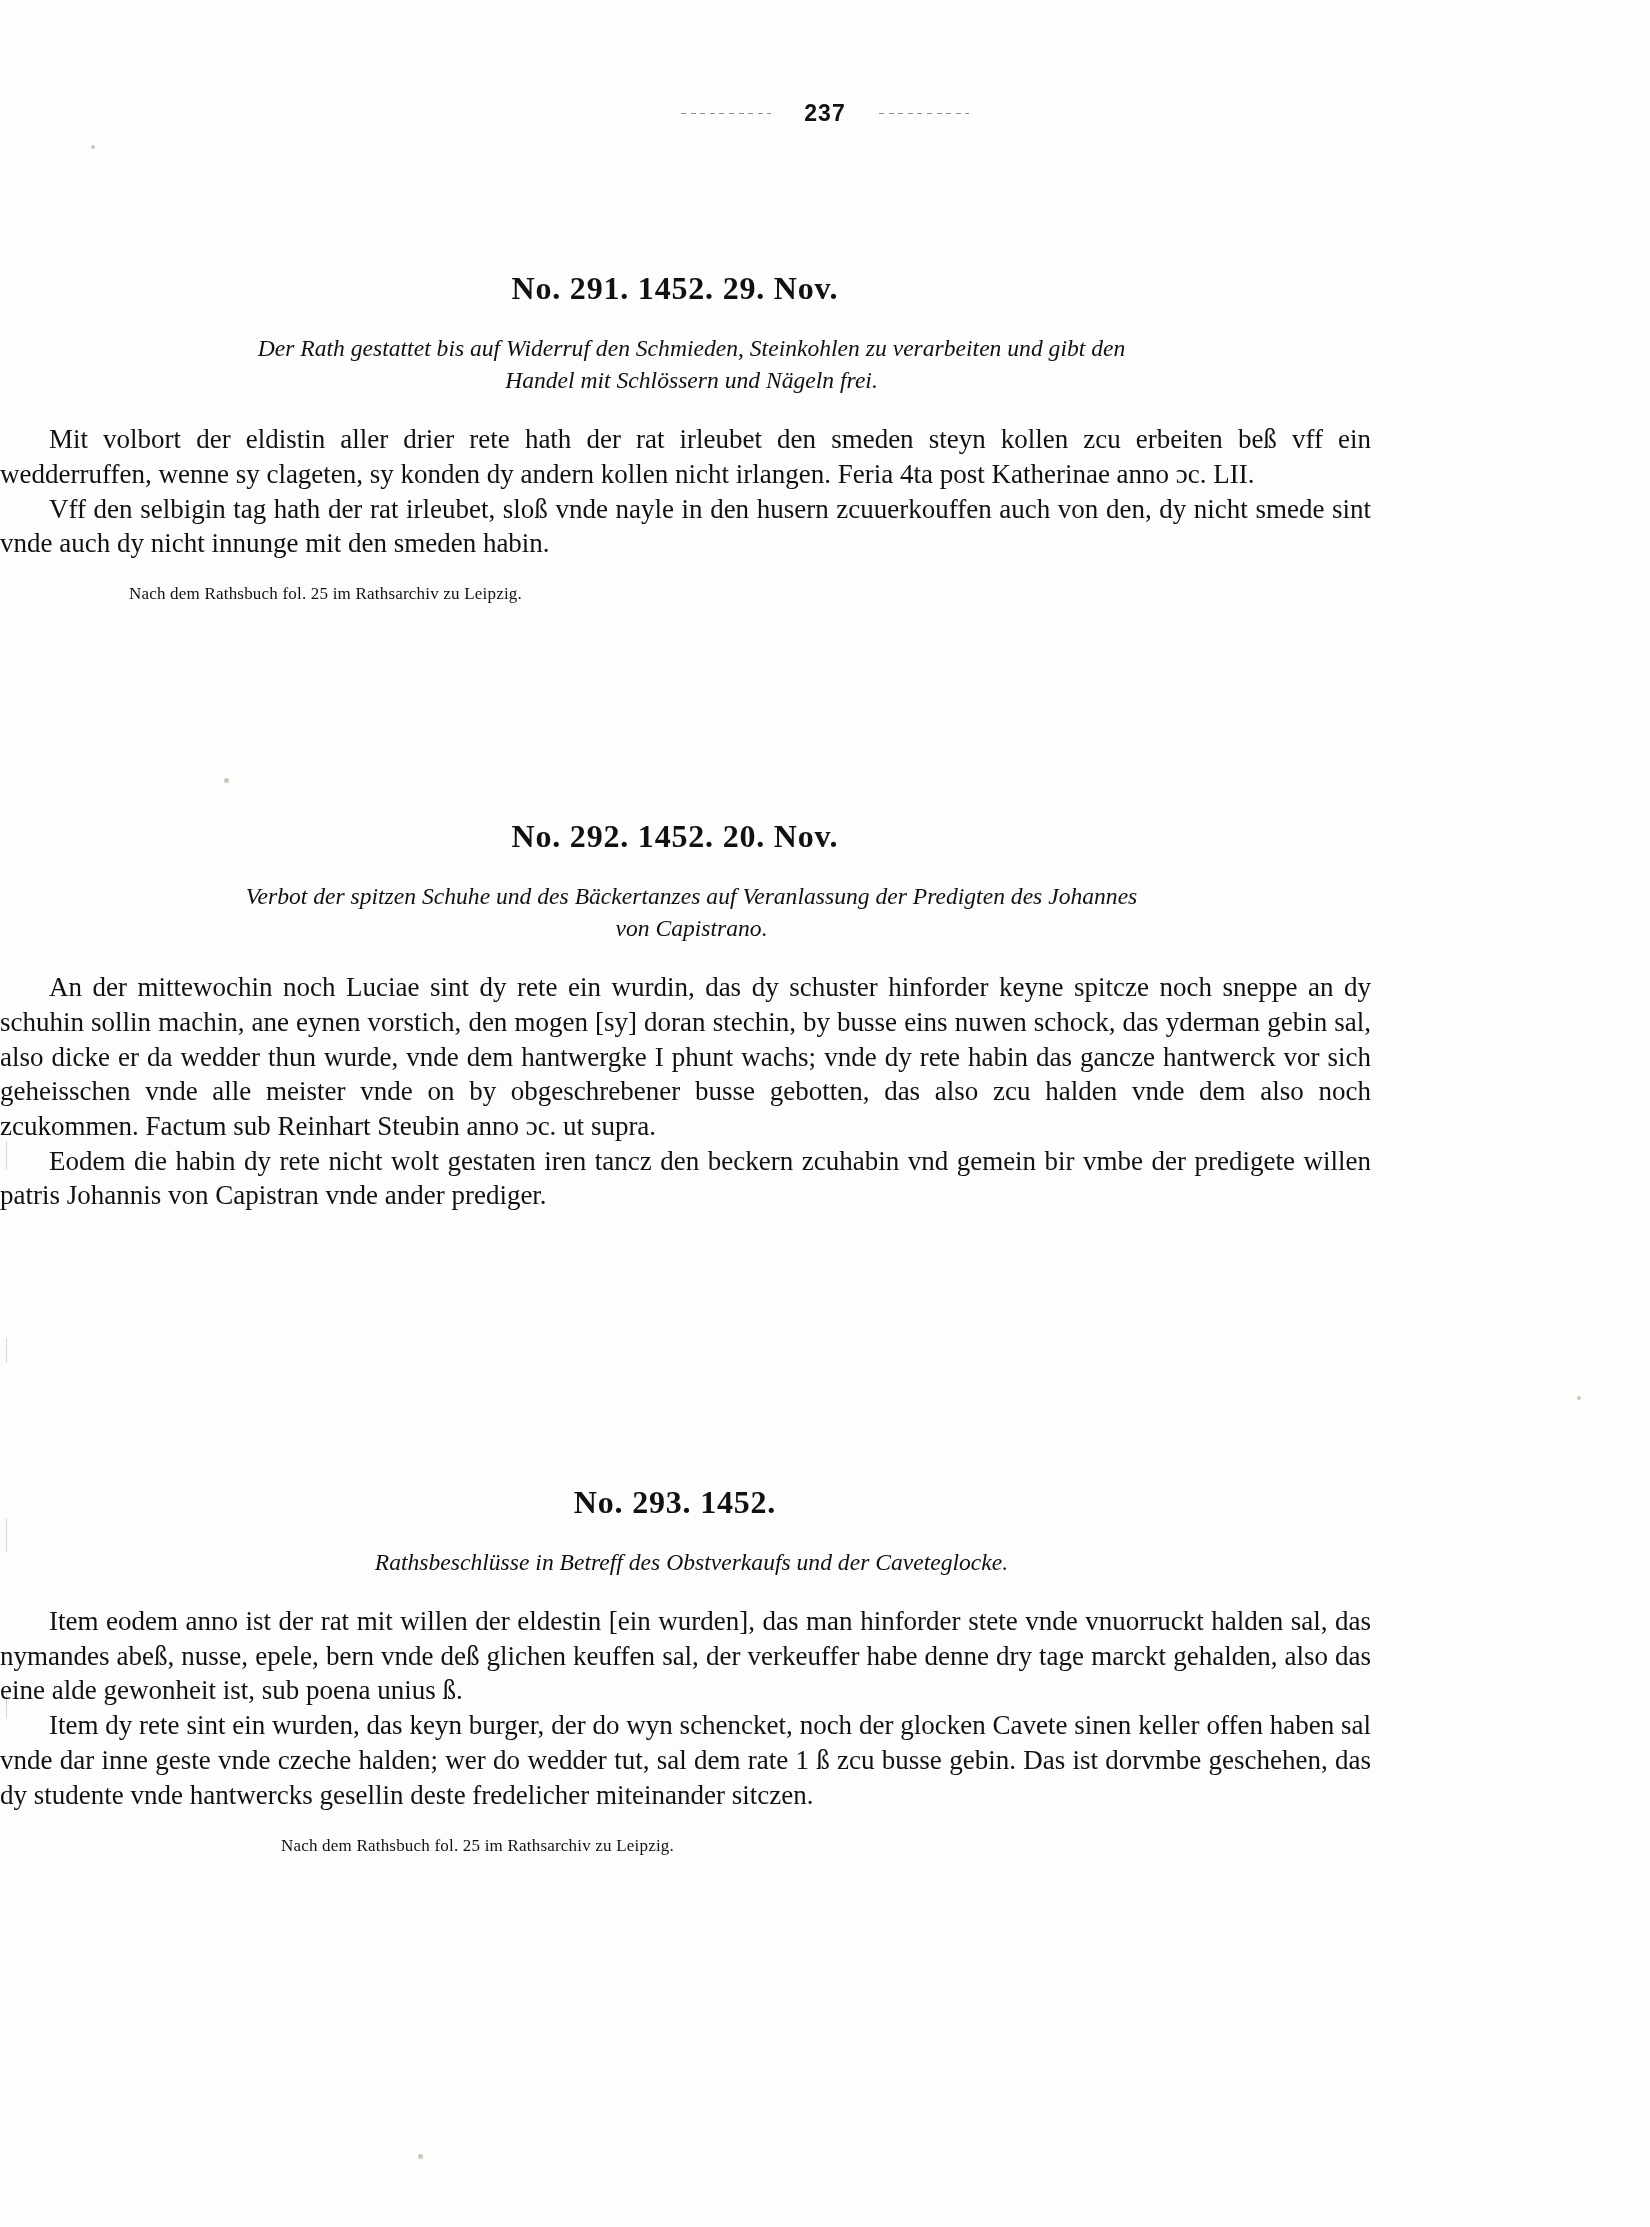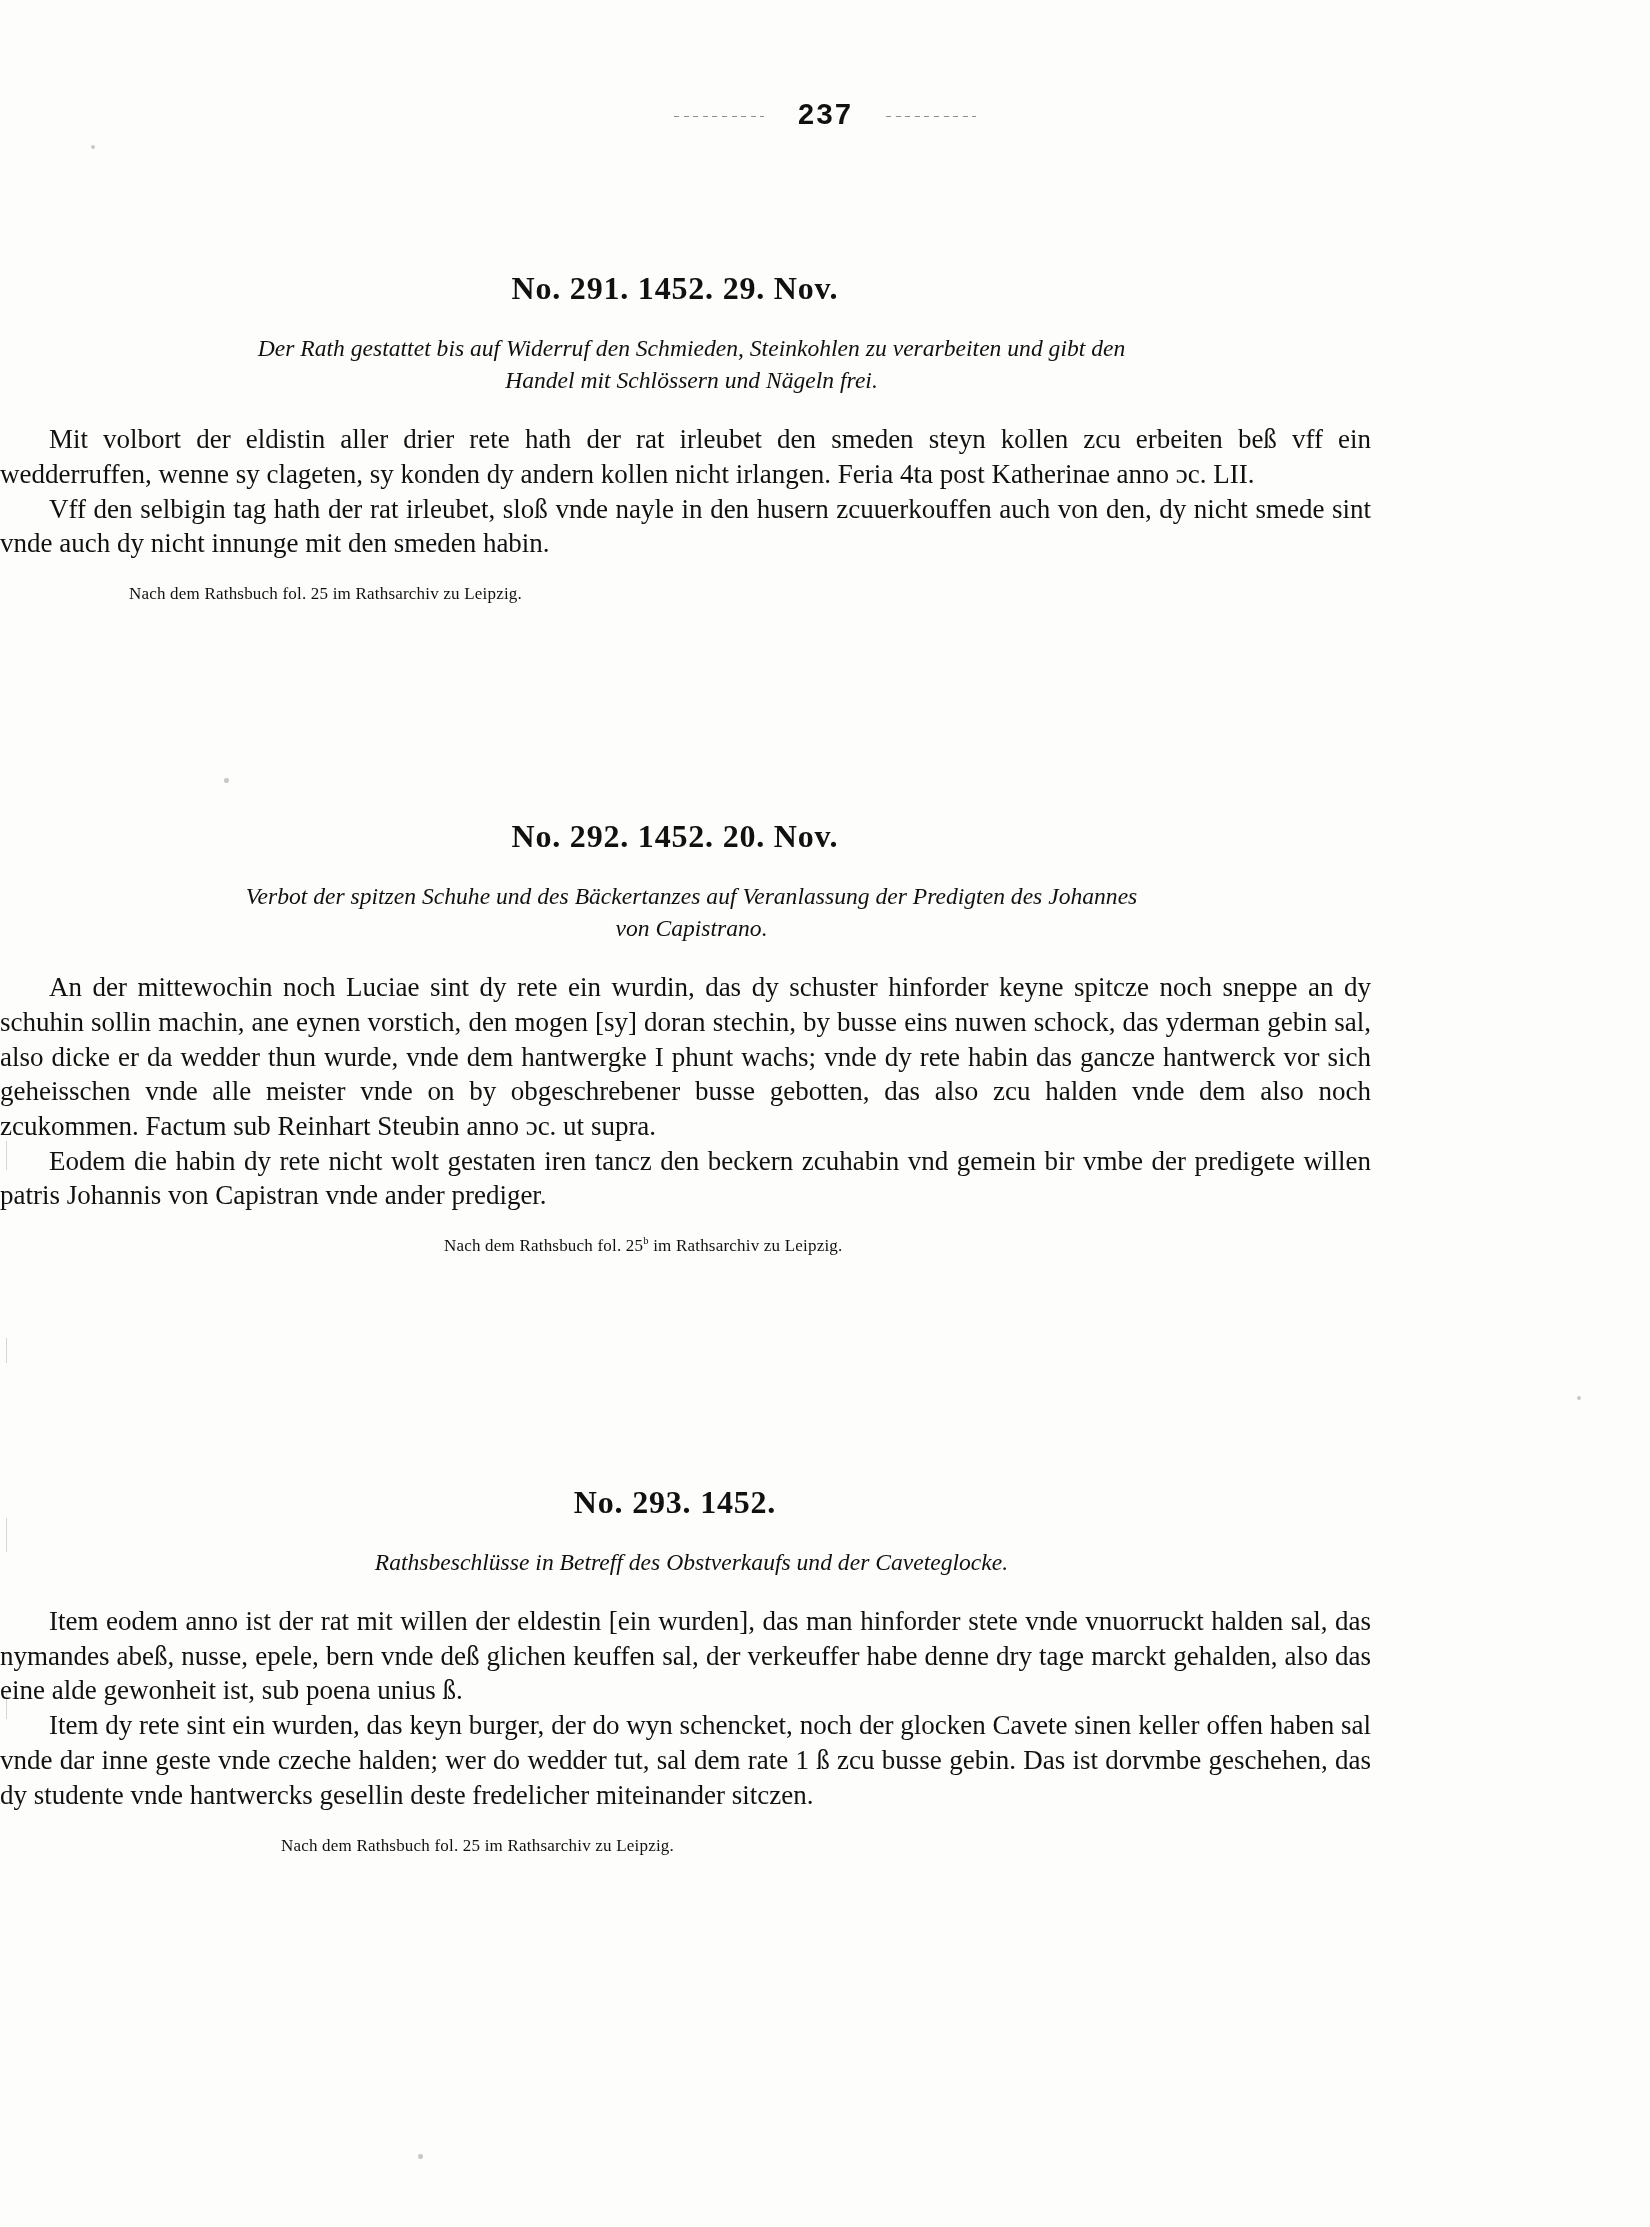--- a/index.html
+++ b/index.html
@@ -38,24 +38,24 @@
   .rule-dash {
     width: 90px;
     height: 1.7px;
     background: repeating-linear-gradient(
       to right,
       #6f6f6f 0px, #6f6f6f 5px,
       transparent 5px, transparent 9.6px);
     opacity: .78;
   }
   .folio {
-    font-size: 29px;
+    font-size: 23px;
     font-weight: bold;
     letter-spacing: 1.1px;
-    font-family: Liberation Mono, monospace;
+    font-family: Liberation Sans, sans-serif;
   }
 
   
   .section { position: absolute; left: 0; width: 1350px; }
   #sec-291 { top: 270px; }
   #sec-292 { top: 818px; }
   #sec-293 { top: 1484px; }
 
   .sec-title {
     text-align: center;
@@ -158,21 +158,20 @@
   <div class="section" id="sec-292">
     <h2 class="sec-title">No. 292.  1452.  20. Nov.</h2>
     <div class="sec-subtitle">
       <div class="sub-justified">Verbot der spitzen Schuhe und des Bäckertanzes auf Veranlassung der Predigten des Johannes</div>
       <div>von Capistrano.</div>
     </div>
     <div class="body-block">
       <p>An der mittewochin noch Luciae sint dy rete ein wurdin, das dy schuster hinforder keyne spitcze noch sneppe an dy schuhin sollin machin, ane eynen vorstich, den mogen [sy] doran stechin, by busse eins nuwen schock, das yderman gebin sal, also dicke er da wedder thun wurde, vnde dem hantwergke I phunt wachs; vnde dy rete habin das gancze hantwerck vor sich geheisschen vnde alle meister vnde on by obgeschrebener busse gebotten, das also zcu halden vnde dem also noch zcukommen.  Factum sub Reinhart Steubin anno ɔc. ut supra.</p>
       <p>Eodem die habin dy rete nicht wolt gestaten iren tancz den beckern zcuhabin vnd gemein bir vmbe der predigete willen patris Johannis von Capistran vnde ander prediger.</p>
     </div>
-    <div class="source-note"><span>Nach dem Rathsbuch fol. 25</span><sup>b</sup><span> im Rathsarchiv zu Leipzig.</span></div>
   </div>
 
   <div class="section" id="sec-293">
     <h2 class="sec-title">No. 293.  1452.</h2>
     <div class="sec-subtitle">
       <div>Rathsbeschlüsse in Betreff des Obstverkaufs und der Caveteglocke.</div>
     </div>
     <div class="body-block">
       <p>Item eodem anno ist der rat mit willen der eldestin [ein wurden], das man hinforder stete vnde vnuorruckt halden sal, das nymandes abeß, nusse, epele, bern vnde deß glichen keuffen sal, der verkeuffer habe denne dry tage marckt gehalden, also das eine alde gewonheit ist, sub poena unius ß.</p>
       <p>Item dy rete sint ein wurden, das keyn burger, der do wyn schencket, noch der glocken Cavete sinen keller offen haben sal vnde dar inne geste vnde czeche halden; wer do wedder tut, sal dem rate 1 ß zcu busse gebin. Das ist dorvmbe geschehen, das dy studente vnde hantwercks gesellin deste fredelicher miteinander sitczen.</p>

